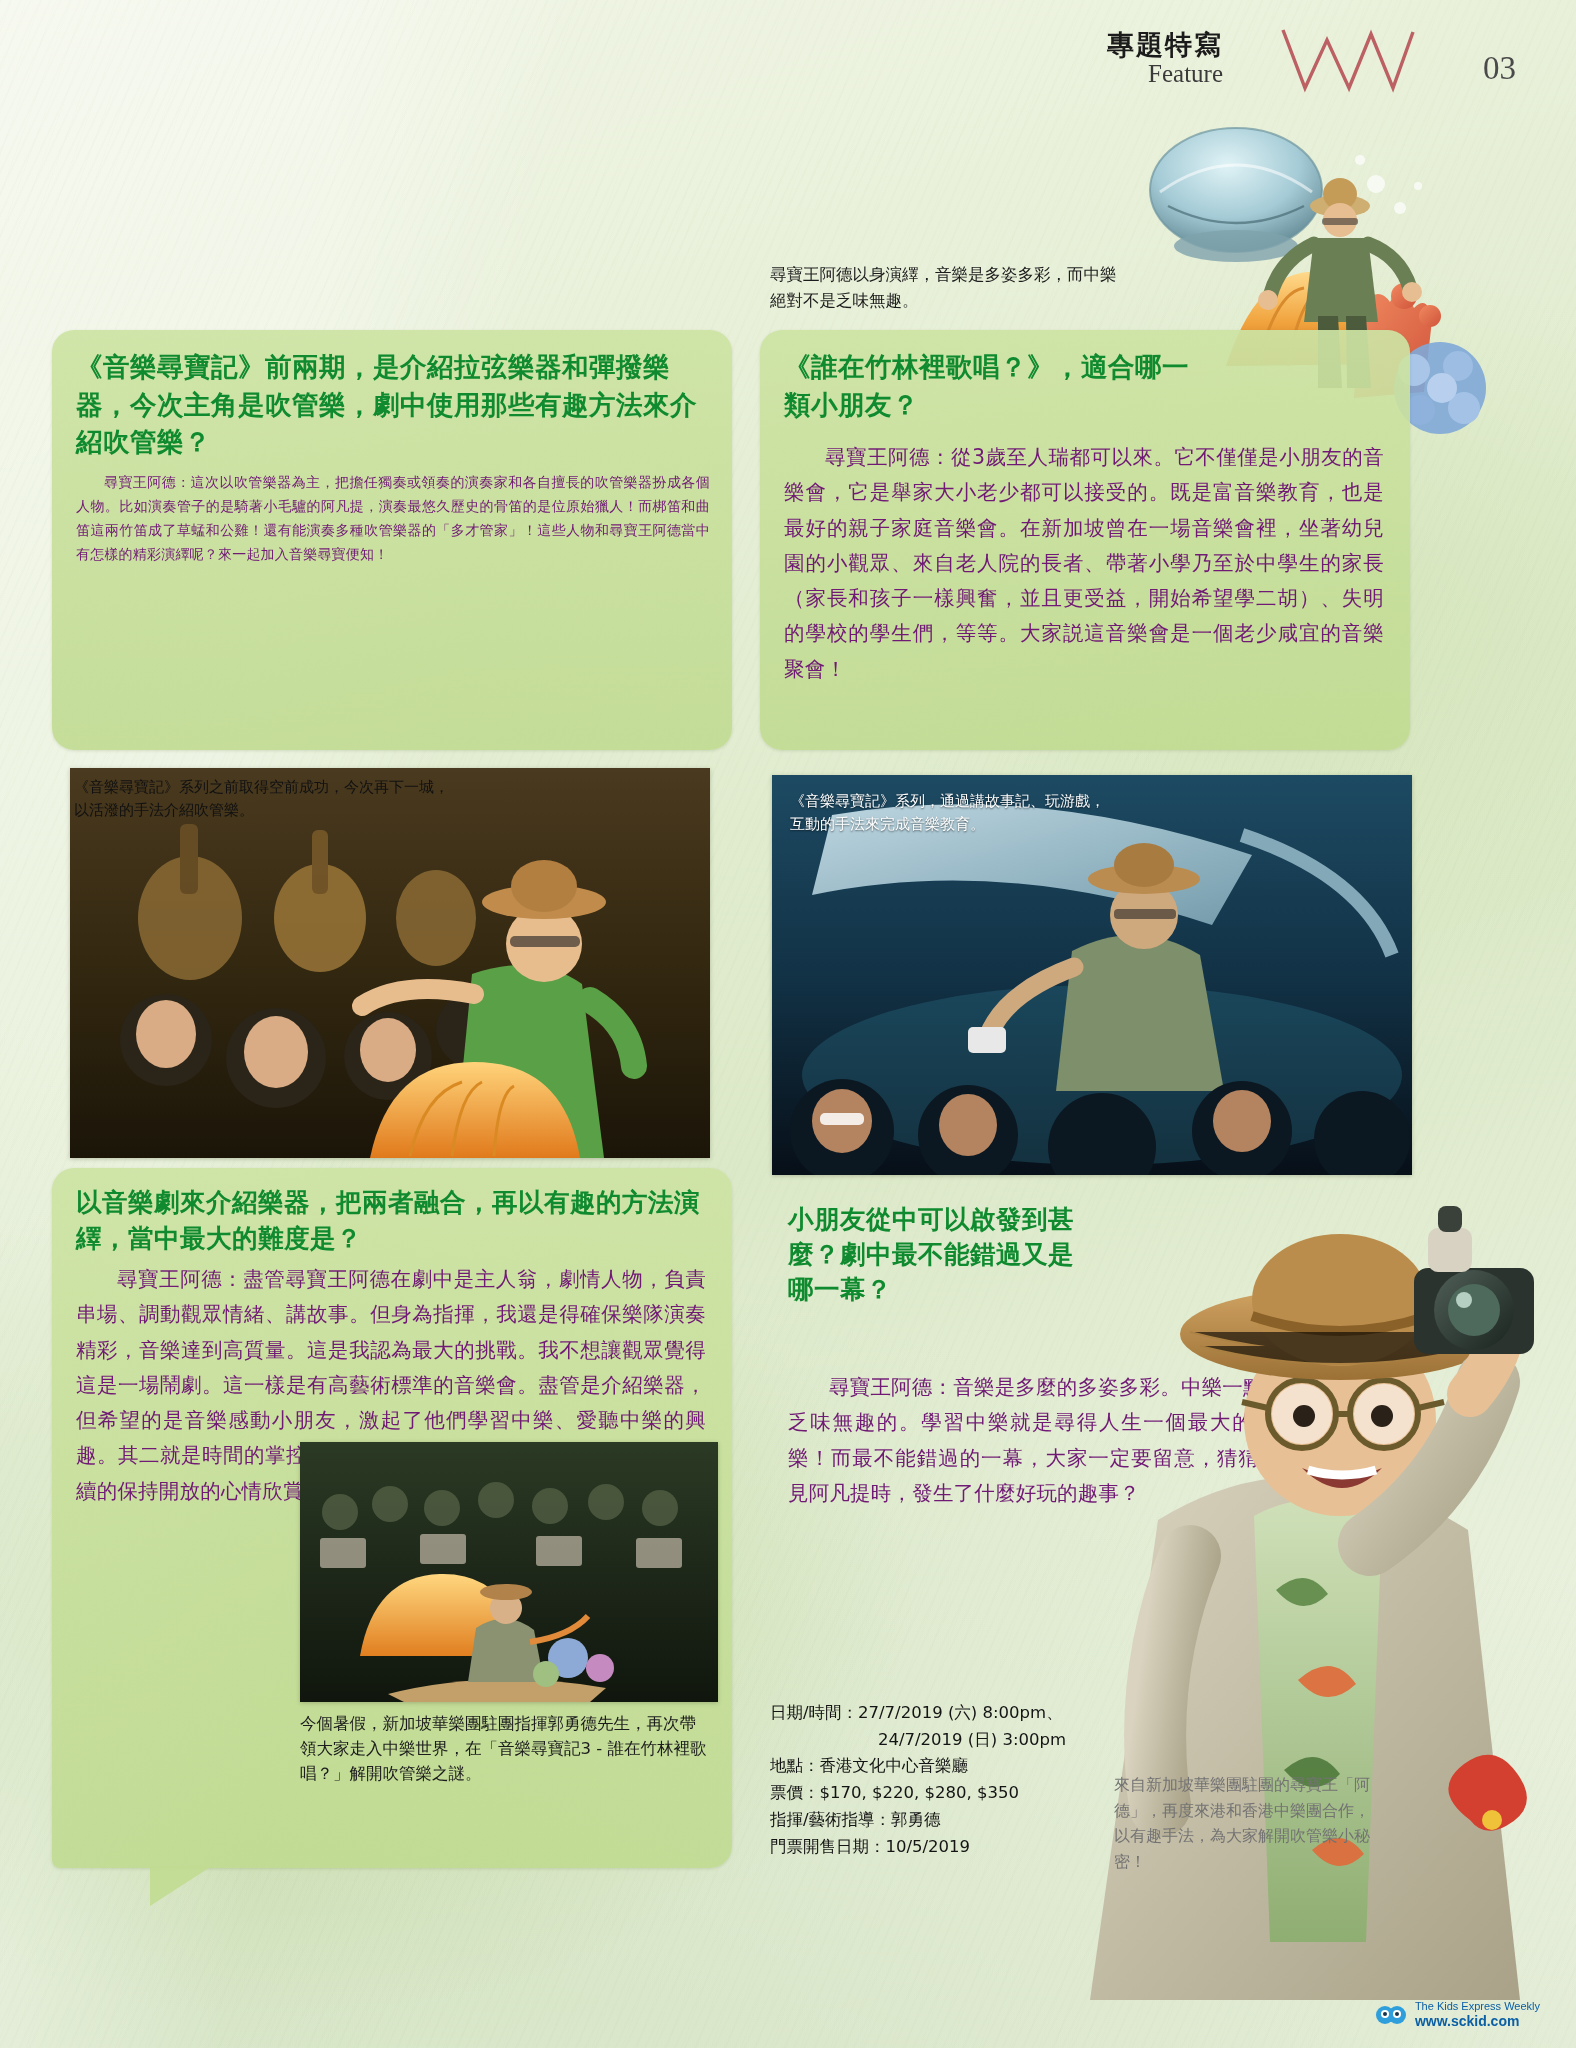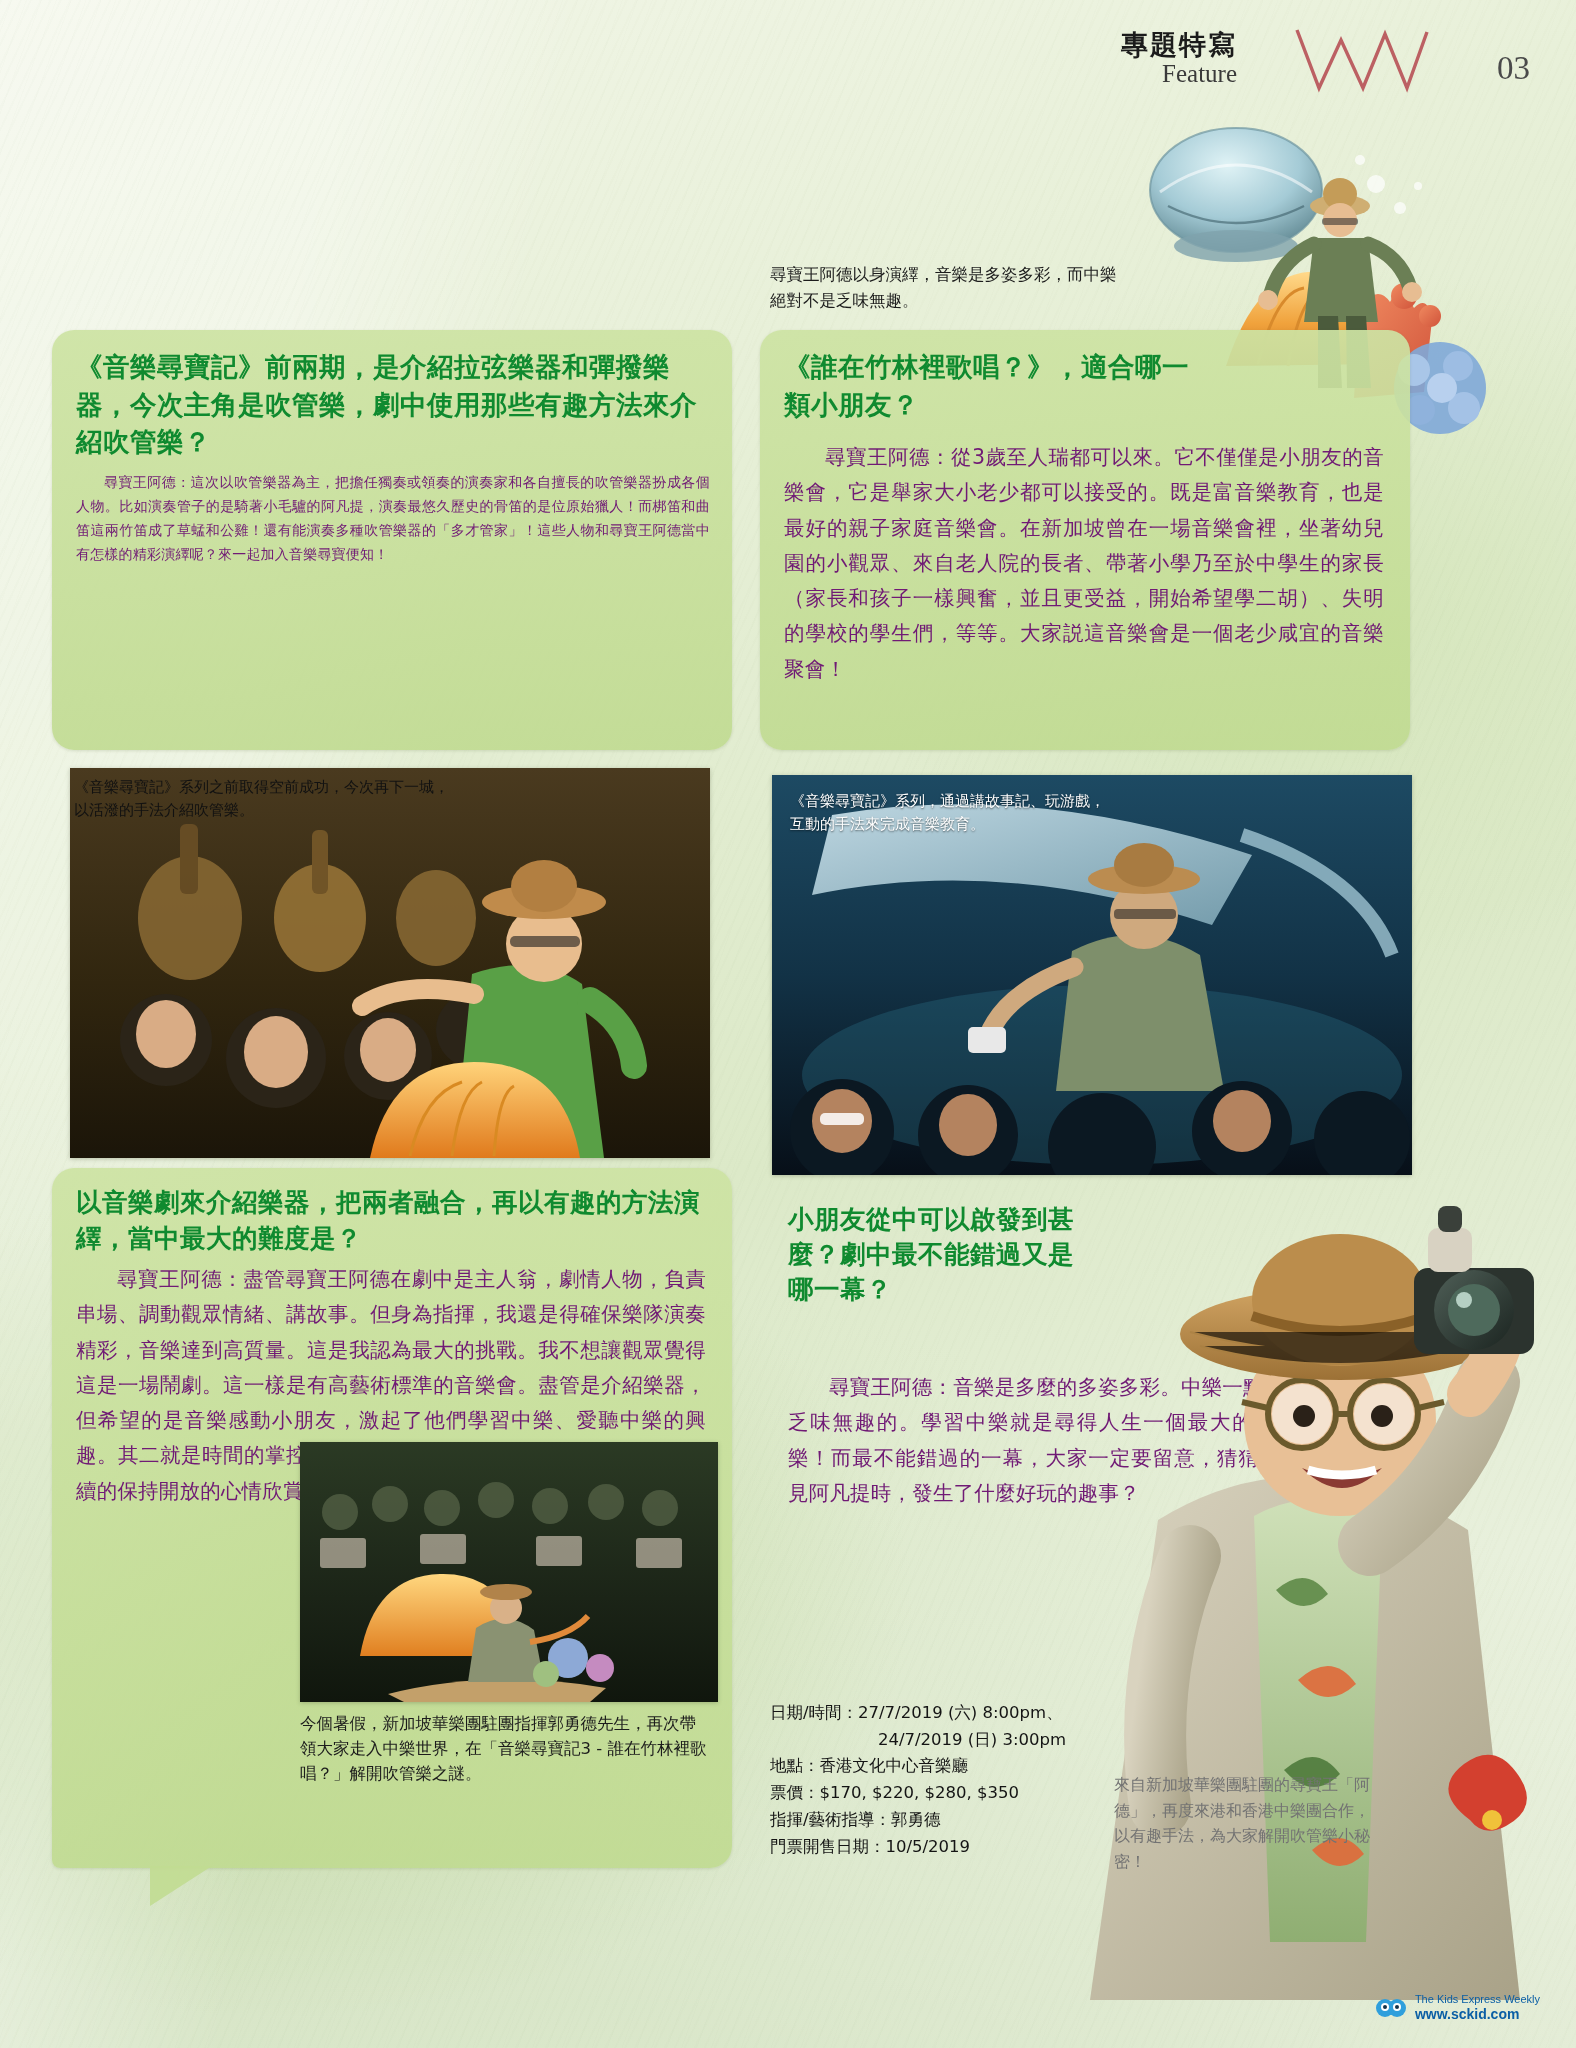--- a/index.html
+++ b/index.html
@@ -24,21 +24,21 @@
     mix-blend-mode:normal;
   }
   .paper-texture{
     position:absolute;inset:0;opacity:.22;
     background-image:
       repeating-linear-gradient(115deg, rgba(120,150,95,.10) 0 2px, rgba(255,255,255,0) 2px 9px),
       repeating-linear-gradient(-70deg, rgba(120,150,95,.07) 0 1px, rgba(255,255,255,0) 1px 14px);
   }
 
   
-  .header{position:absolute;top:22px;right:46px;display:flex;align-items:flex-start;gap:46px;}
+  .header{position:absolute;top:22px;right:60px;display:flex;align-items:flex-start;gap:46px;}
   .header-titles{text-align:right;padding-top:8px;}
   .header-cn{font-size:27px;font-weight:bold;color:#1b1b1b;letter-spacing:2px;line-height:1.1;}
   .header-en{font-size:25px;color:#3a3a3a;line-height:1.1;font-family:"Liberation Serif",serif;}
   .header-zig{width:138px;height:72px;margin-left:10px;margin-top:4px;}
   .header-page{font-size:33px;color:#4a4a4a;margin-left:20px;margin-top:28px;font-family:"Liberation Serif",serif;}
 
   
   .panel{
     position:absolute;border-radius:22px;
     background:linear-gradient(180deg,rgba(205,227,163,.92),rgba(191,218,143,.88));
@@ -59,21 +59,21 @@
 
   
   .info{position:absolute;font-size:16.5px;color:#141414;line-height:1.62;}
   .info .row{display:flex;}
   .info .lbl{white-space:nowrap;}
   .footer-note{position:absolute;font-size:16px;color:#737373;line-height:1.6;}
 
   
   .tail{position:absolute;width:0;height:0;}
 
-  .logo{position:absolute;right:36px;bottom:26px;display:flex;align-items:center;}
+  .logo{position:absolute;right:36px;bottom:19px;display:flex;align-items:center;}
   .logo-mark{width:34px;height:26px;margin-right:6px;}
   .logo-txt{font-size:11px;color:#0b5fa5;line-height:1.15;font-family:"Liberation Sans",sans-serif;}
   .logo-txt b{font-size:14px;}
 
   
   .ph1{
     background:
       radial-gradient(circle at 72% 38%, rgba(150,230,120,.55), rgba(0,0,0,0) 42%),
       radial-gradient(circle at 30% 28%, rgba(120,90,45,.75), rgba(0,0,0,0) 55%),
       linear-gradient(180deg,#2c2415 0%,#3a2c18 35%,#241c12 100%);

